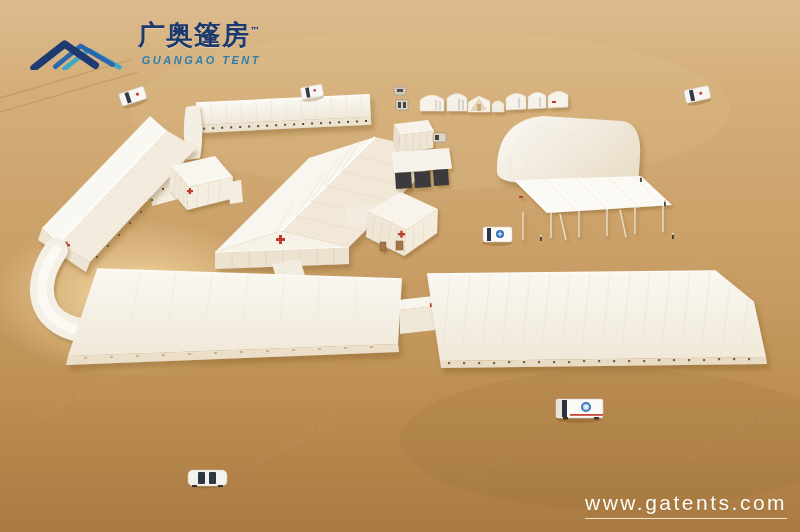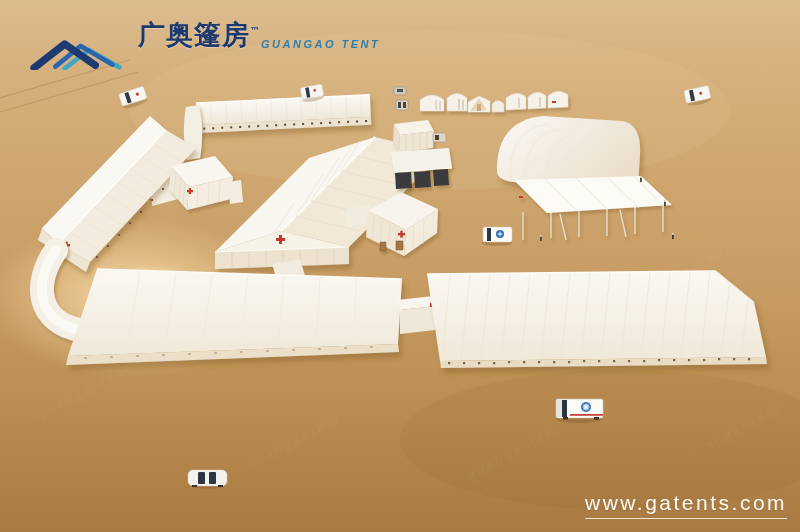--- a/index.html
+++ b/index.html
@@ -3,27 +3,27 @@
 <meta charset="utf-8">
 <style>
   html,body{margin:0;padding:0;background:#222;}
   .stage{position:relative;width:800px;height:532px;overflow:hidden;
          font-family:"Liberation Sans",sans-serif;}
   .scene{position:absolute;left:0;top:0;}
 
   
   .logo{position:absolute;left:30px;top:20px;display:flex;align-items:flex-start;gap:8px;}
   .logo-mark{margin-top:10px;}
-  .logo-text{display:flex;}
+  .logo-text{display:flex;flex-direction:column;}
   .logo-cn{font-family:"DejaVu Sans","Liberation Sans",sans-serif;
            font-size:27px;font-weight:bold;color:#1c3a6e;line-height:1.1;letter-spacing:1px;
            text-shadow:0 1px 1px rgba(255,255,255,.35);}
   .logo-cn sup{font-size:10px;font-weight:bold;color:#1c3a6e;vertical-align:super;}
   .logo-en{font-size:11px;font-style:italic;font-weight:bold;letter-spacing:2.5px;
-           color:#2f7fae;margin-top:17px;align-self:flex-end;}
+           color:#2f7fae;margin-top:4px;align-self:flex-end;}
 
   
   .copyright{position:absolute;left:30px;top:498px;font-size:14.5px;color:#f7efe3;
              letter-spacing:.2px;text-shadow:0 1px 1px rgba(140,95,40,.45);}
   .website{position:absolute;left:585px;top:491px;font-size:21px;letter-spacing:2.5px;
            color:#fdfcf8;padding-bottom:3px;border-bottom:1px solid rgba(250,242,222,.9);
            text-shadow:0 1px 1px rgba(140,95,40,.4);cursor:pointer;}
 </style>
 </head>
 <body>

